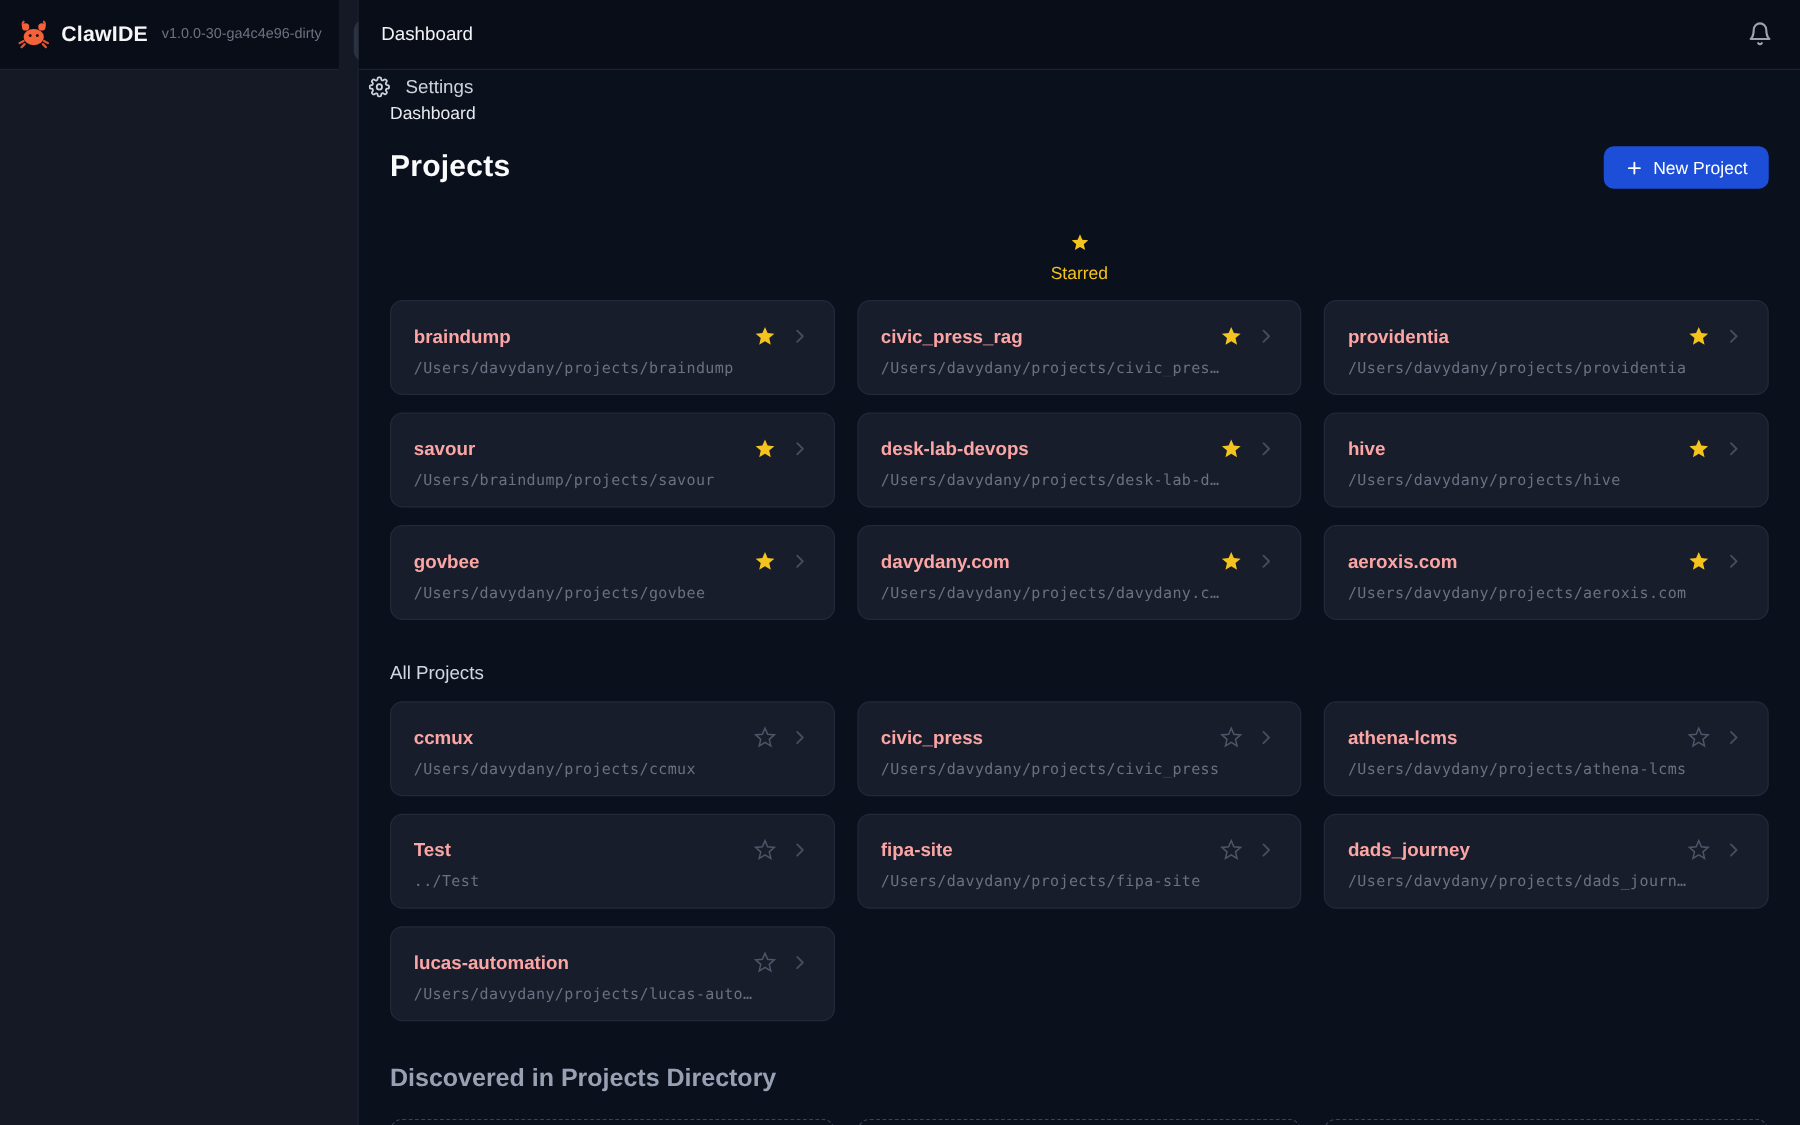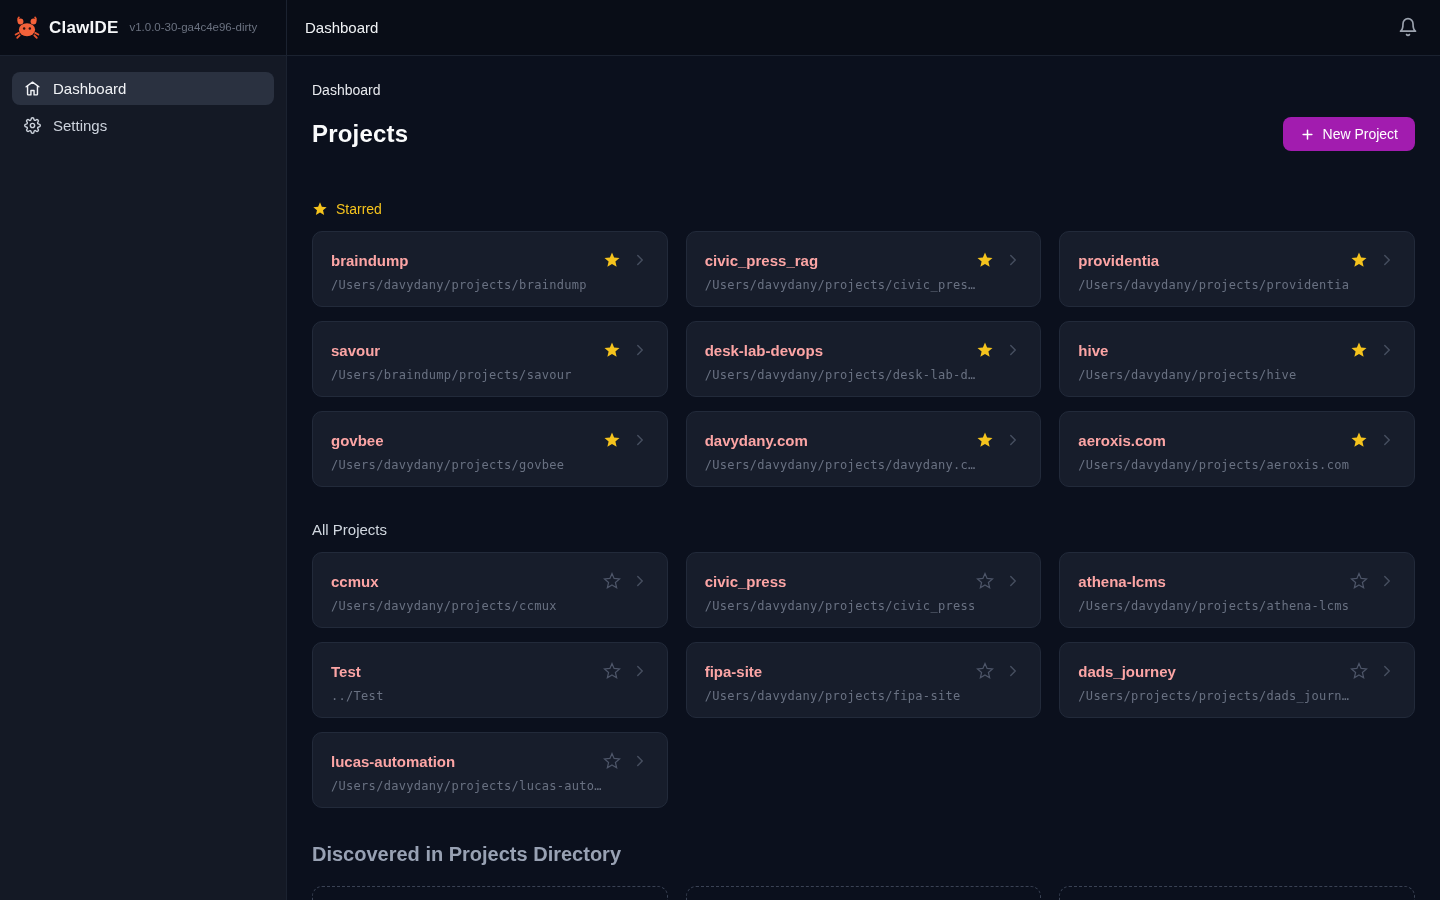--- a/index.html
+++ b/index.html
@@ -6,21 +6,21 @@
   html,body { width:1440px; height:900px; overflow:hidden; }
   body {
     font-family:"Liberation Sans", sans-serif;
     background:#0b101d; color:#e5e7eb;
     display:flex;
   }
   
   .sidebar {
     width:287px; min-width:287px; height:900px;
     background:#141925; border-right:1px solid #1b2230;
-    display:flex; flex-direction:column;
+    display:flex; flex-direction:row;
   }
   .sidebar-header {
     height:56px; background:#090d17; border-bottom:1px solid #1b2230;
     display:flex; align-items:center; gap:9px; padding:0 14px;
   }
   .logo-icon { width:26px; height:26px; display:inline-flex; }
   .app-name { font-size:17px; font-weight:700; color:#f5f6f8; letter-spacing:.2px; }
   .app-version {
     font-size:11.5px; color:#6b7280; line-height:1.35; margin-left:2px;
     width:128px; white-space:normal; word-break:break-all;
@@ -39,31 +39,31 @@
   .topbar {
     height:56px; min-height:56px; background:#090d17; border-bottom:1px solid #1b2230;
     display:flex; align-items:center; justify-content:space-between;
     padding:0 20px 0 18px;
   }
   .topbar-title { font-size:15px; font-weight:500; color:#f1f3f6; }
   .bell-btn { width:22px; height:22px; cursor:pointer; display:inline-flex; }
   .bell-btn svg { width:20px; height:20px; stroke:#9ca3af; }
   .content { flex:1; overflow:hidden; padding:26px 25px 0 25px; }
   .breadcrumb { font-size:14px; color:#e8eaee; margin-bottom:19px; }
-  .page-head { display:flex; align-items:center; justify-content:space-between; margin-bottom:50px; }
+  .page-head { display:flex; align-items:center; justify-content:space-between; margin-bottom:35px; }
   .page-title { font-size:24px; font-weight:700; color:#fafbfc; letter-spacing:.2px; }
   .new-project-btn {
     display:inline-flex; align-items:center; gap:8px;
-    background:#a21caf; color:#ffffff; border:none; cursor:pointer;
+    background:#1d4ed8; color:#ffffff; border:none; cursor:pointer;
     font-family:inherit; font-size:14px; font-weight:500;
     padding:9px 17px; border-radius:8px;text-align:center;
   }
   .new-project-btn svg { width:15px; height:15px; stroke:#ffffff; }
   .section-label { display:flex; align-items:center; gap:8px; font-size:14px; margin-bottom:14px; }
-  .section-label.starred { color:#f5c31d; font-weight:500; }
+  .section-label.starred { color:#f5c31d; font-weight:500;flex-direction:column; }
   .section-label.starred svg { width:16px; height:16px; fill:#f5c31d; }
   .section-label.all { color:#d2d8e0; font-size:15px; margin-top:34px; }
   .grid {
     display:grid; grid-template-columns:repeat(3, 1fr);
     column-gap:18px; row-gap:14px;
   }
   .card {
     background:#171d2b; border:1px solid #222a3a; border-radius:10px;
     height:76px; padding:19px 18px 0 18px; cursor:pointer; overflow:hidden;
   }
@@ -415,21 +415,21 @@
         <svg viewBox="0 0 24 24">
                 <path d="M12 17.27 18.18 21l-1.64-7.03L22 9.24l-7.19-.61L12 2 9.19 8.63 2 9.24l5.46 4.73L5.82 21z"></path>
               </svg>
       </span>
       <span class="card-chev">
         <svg viewBox="0 0 24 24" fill="none" stroke-width="2" stroke-linecap="round" stroke-linejoin="round">
                 <path d="M9 6l6 6-6 6"></path>
               </svg>
       </span>
     </div>
-    <div class="card-path">/Users/projects/projects/dads_journ…</div>
+    <div class="card-path">/Users/davydany/projects/dads_journ…</div>
   </div>
 
   <div class="card">
     <div class="card-row">
       <span class="card-title">lucas-automation</span>
       <span class="card-star outline">
         <svg viewBox="0 0 24 24">
                 <path d="M12 17.27 18.18 21l-1.64-7.03L22 9.24l-7.19-.61L12 2 9.19 8.63 2 9.24l5.46 4.73L5.82 21z"></path>
               </svg>
       </span>

